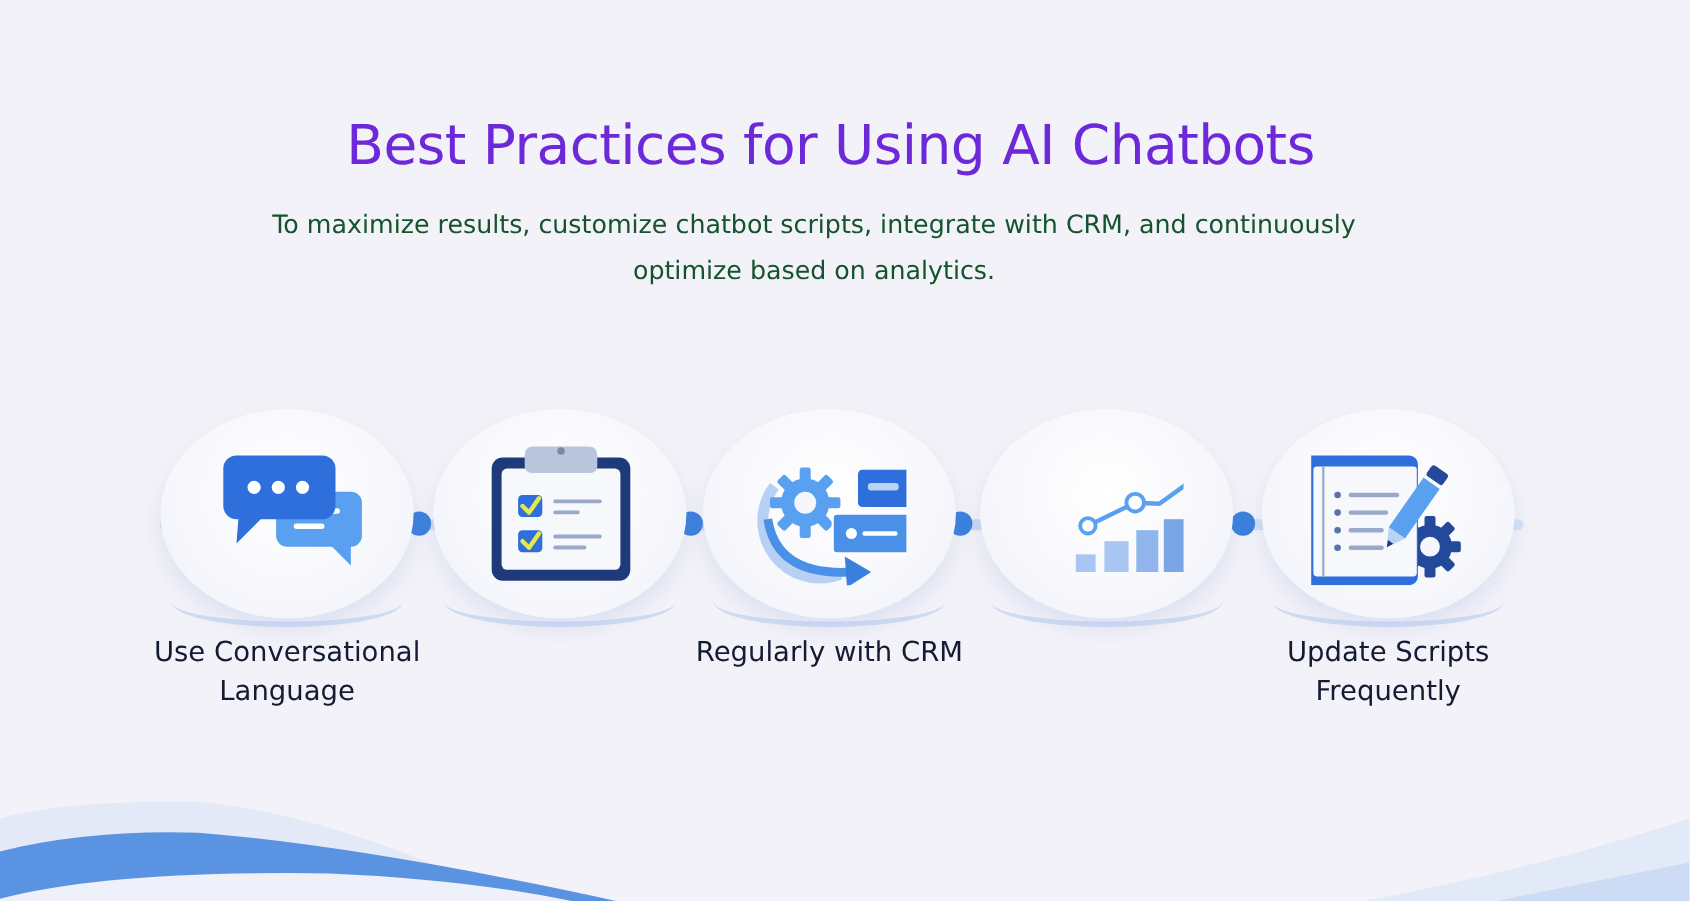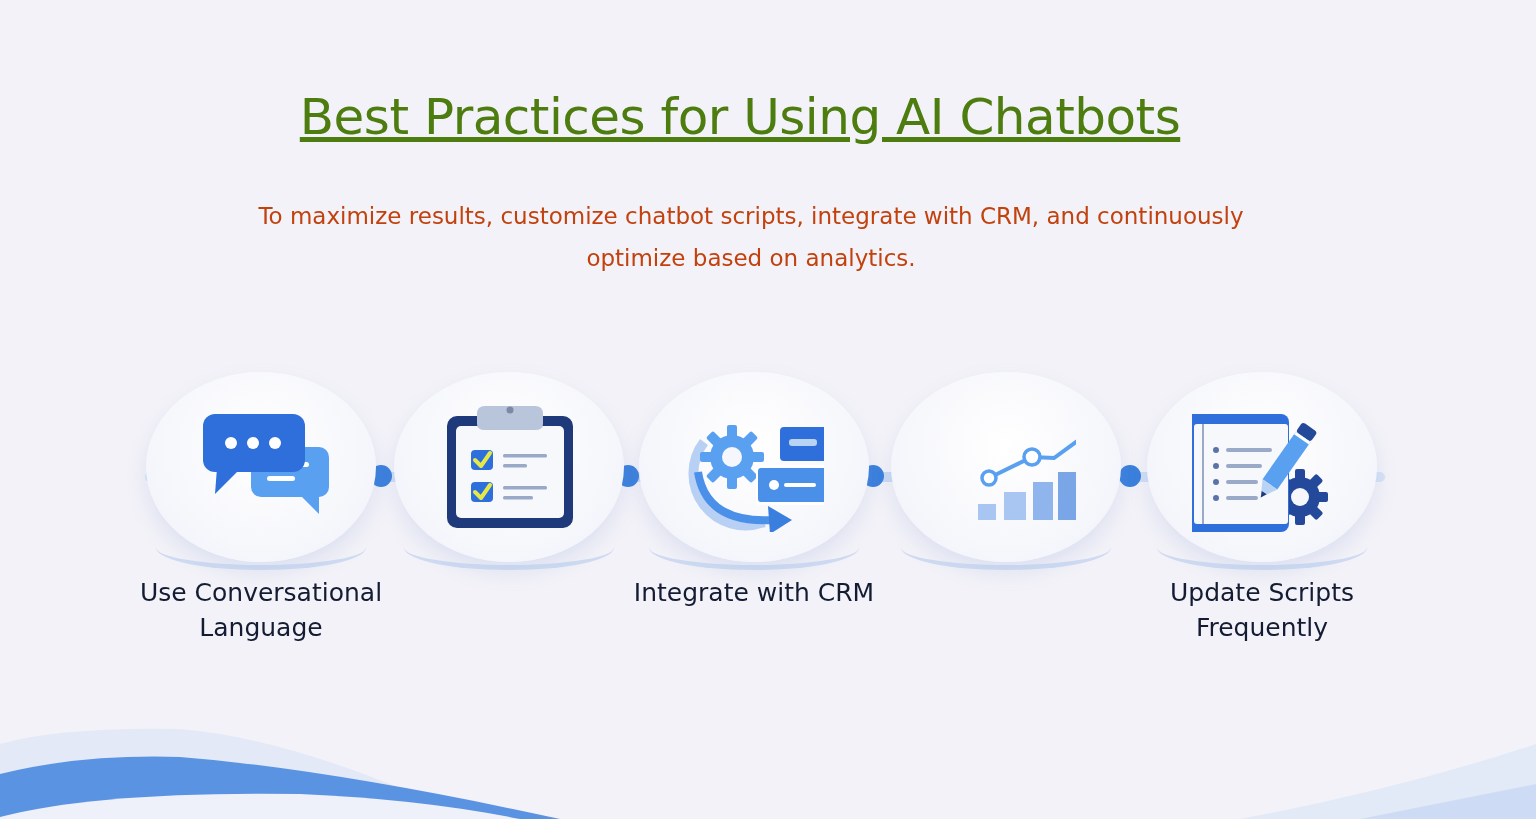--- a/index.html
+++ b/index.html
@@ -4,27 +4,26 @@
   <style>
     html, body { margin: 0; padding: 0; }
     body {
       width: 1536px; height: 819px; overflow: hidden; position: relative;
       background: #f3f2f8;
       font-family: "DejaVu Sans", "Liberation Sans", sans-serif;
       color: #14213d;
     }
     .title {
       position: absolute; left: 0; width: 1480px; top: 88px; text-align: center;
-      font-size: 50px; font-weight: 500; color: #4d7c0f; letter-spacing: -0.5px;
-      margin: 0;
-      text-decoration: underline;
+      font-size: 50px; font-weight: 500; color: #6d28d9; letter-spacing: -0.5px;
+      margin: 15px;
     }
     .subtitle {
       position: absolute; left: 200px; width: 1080px; top: 184px; text-align: center;
-      font-size: 23px; line-height: 42px; color: #c2410c; margin: 11px;
+      font-size: 23px; line-height: 42px; color: #14532d; margin: 0;
     }
     .timeline-line {
       position: absolute; left: 145px; top: 472px; width: 1240px; height: 10px;
       background: linear-gradient(90deg, #d6e2f6 0%, #c7d8f3 50%, #d6e2f6 100%);
       border-radius: 5px;
     }
     .connector {
       position: absolute; top: 465px; width: 22px; height: 22px; border-radius: 50%;
       background: #3a7fdd;
     }
@@ -112,21 +111,21 @@
       <rect x="18" y="-5" width="14" height="10" rx="2" transform="rotate(45)"></rect>
       <circle r="10" fill="#f5f7fc"></circle>
     </g>
     <rect x="106" y="25" width="48" height="34" rx="4" fill="#2f6fdc" transform="translate(-10,0)"></rect>
     <rect x="105" y="37" width="28" height="7" rx="3" fill="#b8d4f2"></rect>
     <rect x="80" y="63" width="76" height="40" rx="4" fill="#ffffff" transform="translate(-8,0)"></rect>
     <rect x="74" y="66" width="72" height="34" rx="3" fill="#4a8fe8"></rect>
     <circle cx="90" cy="83" r="5" fill="#ffffff"></circle>
     <rect x="100" y="81" width="32" height="4" rx="2" fill="#ffffff"></rect>
   </svg>
-  <div class="label">Integrate with CRM</div>
+  <div class="label">Regularly with CRM</div>
 </div>
 
 <div class="step" style="left:886px">
   <div class="halo"></div>
   <svg class="icon" viewBox="0 0 140 130">
     <rect x="42" y="102" width="18" height="16" fill="#a9c6f2"></rect>
     <rect x="68" y="90" width="22" height="28" fill="#a9c6f2"></rect>
     <rect x="97" y="80" width="20" height="38" fill="#8fb5ec"></rect>
     <rect x="124" y="70" width="20" height="48" fill="#7aa6e8" transform="translate(-2,0)"></rect>
     <rect x="152" y="50" width="22" height="68" fill="#2f6fdc" transform="translate(-4,0)"></rect>

